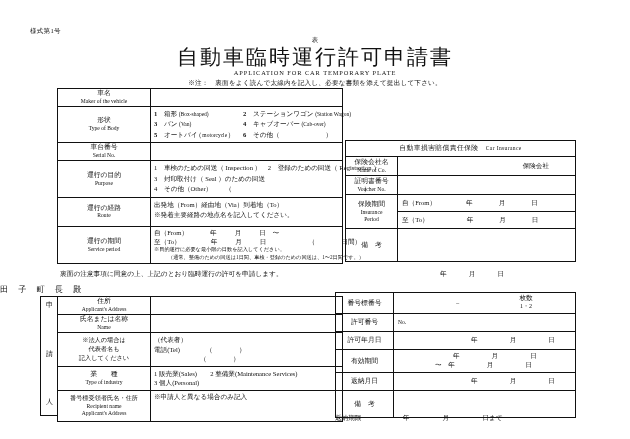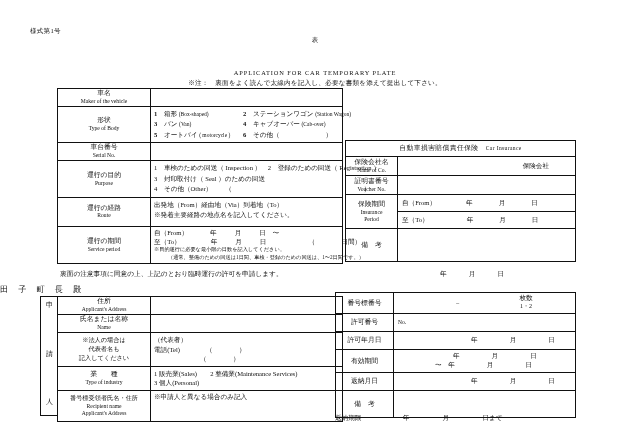--- a/index.html
+++ b/index.html
@@ -68,20 +68,21 @@
   .c{text-align:center;}
   .r{text-align:right;}
 </style>
 </head>
 <body>
 
 <div class="page">
 
   <div class="abs" id="form-no">様式第1号</div>
   <div class="abs" id="side-mark">表</div>
+  <div class="abs" id="main-title">自動車臨時運行許可申請書</div>
   <div class="abs" id="sub-title">APPLICATION FOR CAR TEMPORARY PLATE</div>
   <div class="abs" id="notice">※注：　裏面をよく読んで太線内を記入し、必要な書類を添えて提出して下さい。</div>
 
   <div class="abs" id="tbl-main">
     <table>
       <colgroup>
           <col style="width:93px">
           <col style="width:192px">
         </colgroup>
 

